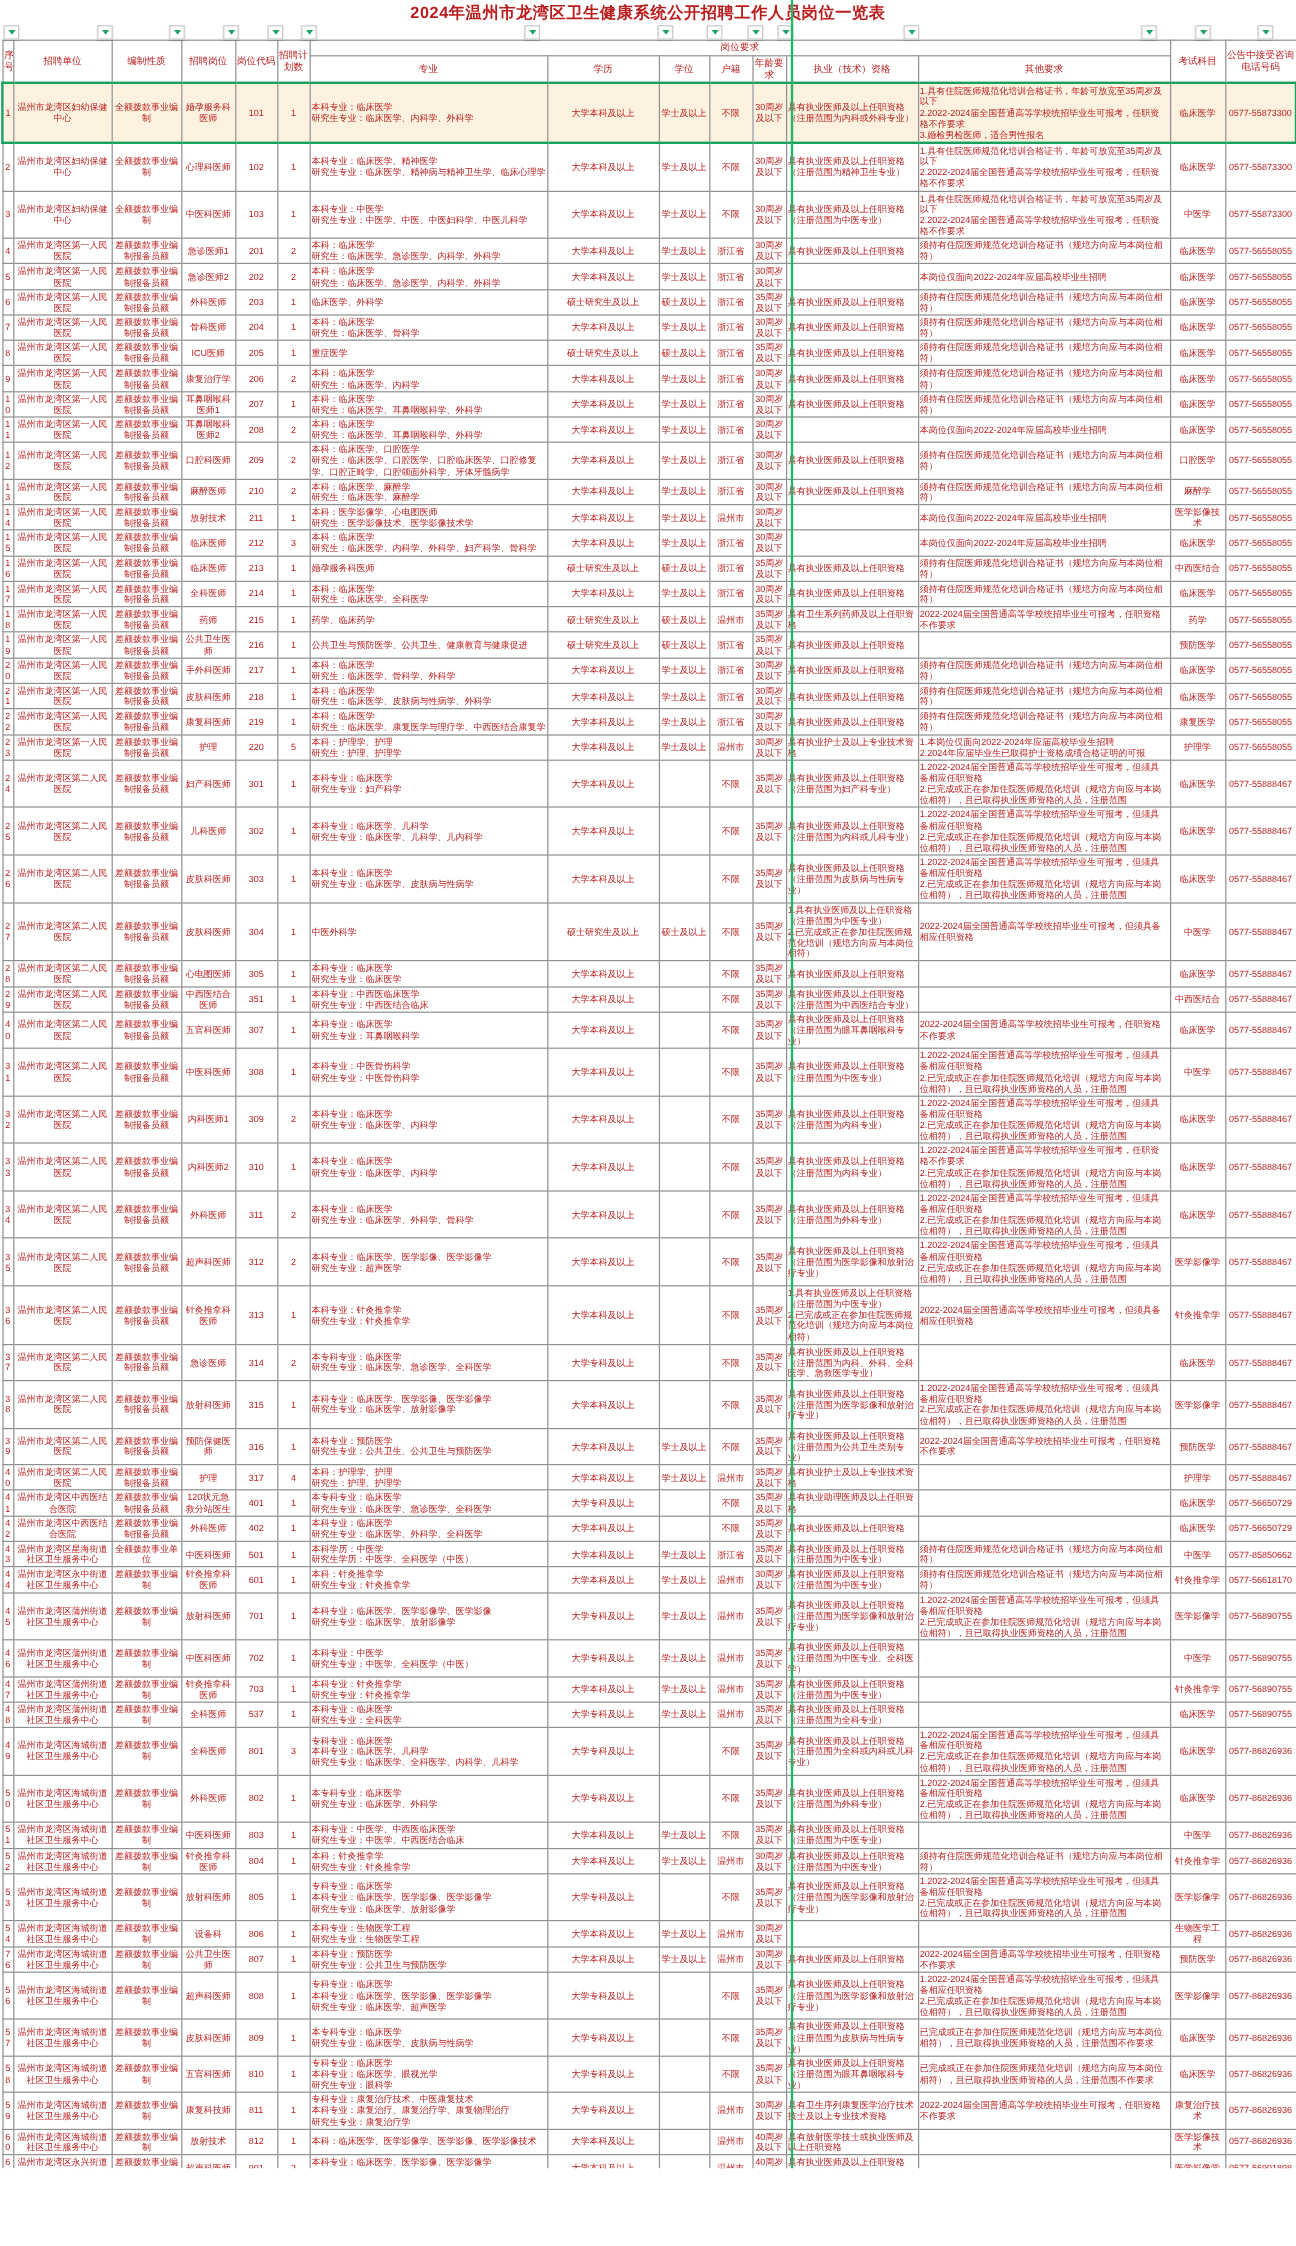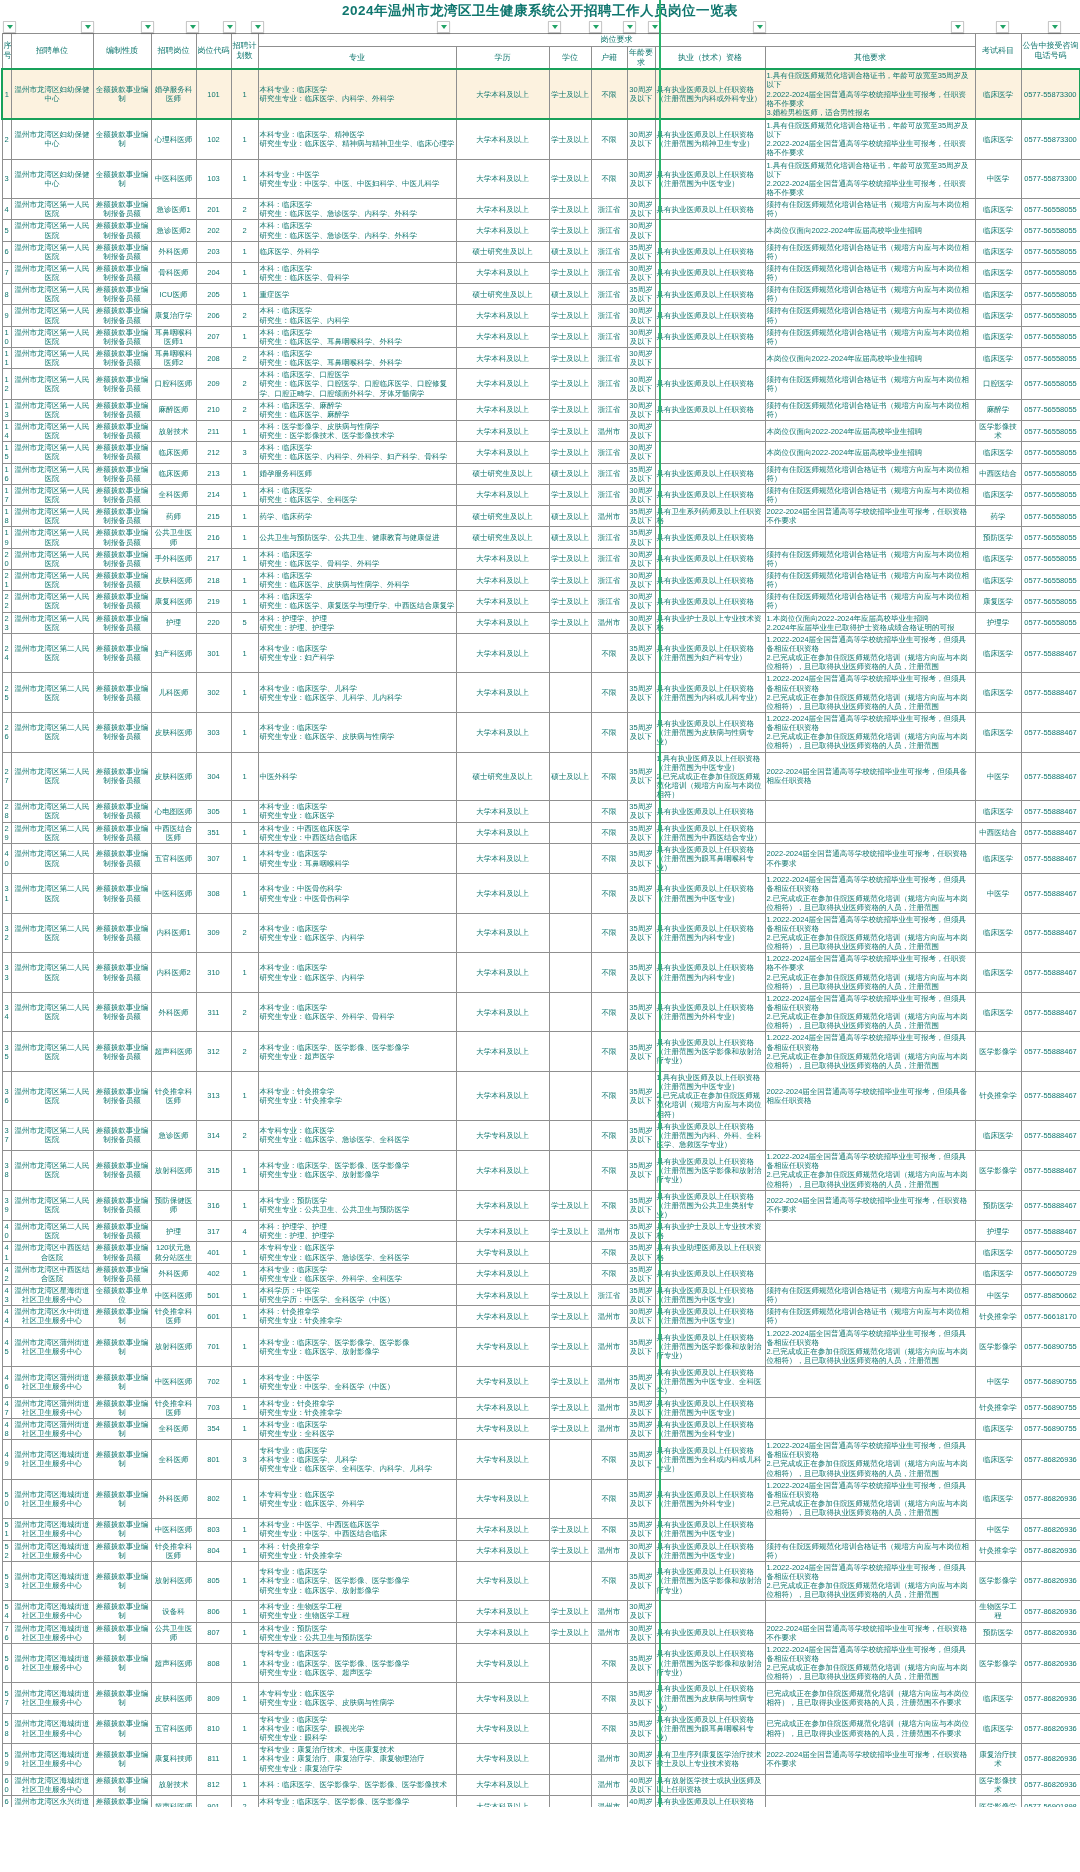--- a/index.html
+++ b/index.html
@@ -1,17 +1,17 @@
 <!DOCTYPE html>
 <html><head>
 <meta charset="utf-8">
 <style>
   html,body{margin:0;padding:0;background:#fff;}
   #stage{position:relative;width:1080px;height:1807px;background:#fff;overflow:hidden;
-         font-family:"Liberation Sans","DejaVu Sans",sans-serif;color:#0f766e;}
+         font-family:"Liberation Sans","DejaVu Sans",sans-serif;color:#b91c1c;}
   .title{padding-top:2px;text-align:center;font-size:13.5px;font-weight:bold;letter-spacing:.5px;}
   #filterbar{position:relative;height:13px;}
   .fbtn{position:absolute;top:1px;width:11px;height:10px;background:#fff;border:1px solid #c9c9c9;
         box-shadow:0 1px 1px rgba(0,0,0,.18);display:flex;align-items:center;justify-content:center;}
   .fbtn i{display:block;width:0;height:0;border-left:3px solid transparent;border-right:3px solid transparent;
           border-top:4px solid #21a366;}
   table{border-collapse:collapse;table-layout:fixed;width:1078px;margin-left:1px;
         font-size:7.5px;line-height:1.22;border:1.5px solid #222;}
   th,td{border:1px solid #8f8f8f;padding:1px;vertical-align:middle;text-align:center;
         font-weight:normal;word-break:break-all;white-space:pre-wrap;overflow:hidden;}
@@ -352,21 +352,21 @@
           <td>麻醉学</td>
           <td>0577-56558055</td>
         </tr>
         <tr>
           <td>14</td>
           <td>温州市龙湾区第一人民医院</td>
           <td>差额拨款事业编制报备员额</td>
           <td>放射技术</td>
           <td>211</td>
           <td>1</td>
-          <td class="L">本科：医学影像学、皮肤病与性病学
+          <td class="L">本科：医学影像学、心电图医师
 研究生：医学影像技术、医学影像技术学</td>
           <td>大学本科及以上</td>
           <td>学士及以上</td>
           <td>温州市</td>
           <td>30周岁及以下</td>
           <td class="L"></td>
           <td class="L">本岗位仅面向2022-2024年应届高校毕业生招聘</td>
           <td>医学影像技术</td>
           <td>0577-56558055</td>
         </tr>
@@ -971,21 +971,21 @@
           <td class="L">具有执业医师及以上任职资格（注册范围为中医专业）</td>
           <td class="L"></td>
           <td>针灸推拿学</td>
           <td>0577-56890755</td>
         </tr>
         <tr>
           <td>48</td>
           <td>温州市龙湾区蒲州街道社区卫生服务中心</td>
           <td>差额拨款事业编制</td>
           <td>全科医师</td>
-          <td>354</td>
+          <td>537</td>
           <td>1</td>
           <td class="L">本科专业：临床医学
 研究生专业：全科医学</td>
           <td>大学专科及以上</td>
           <td>学士及以上</td>
           <td>温州市</td>
           <td>35周岁及以下</td>
           <td class="L">具有执业医师及以上任职资格（注册范围为全科专业）</td>
           <td class="L"></td>
           <td>临床医学</td>

